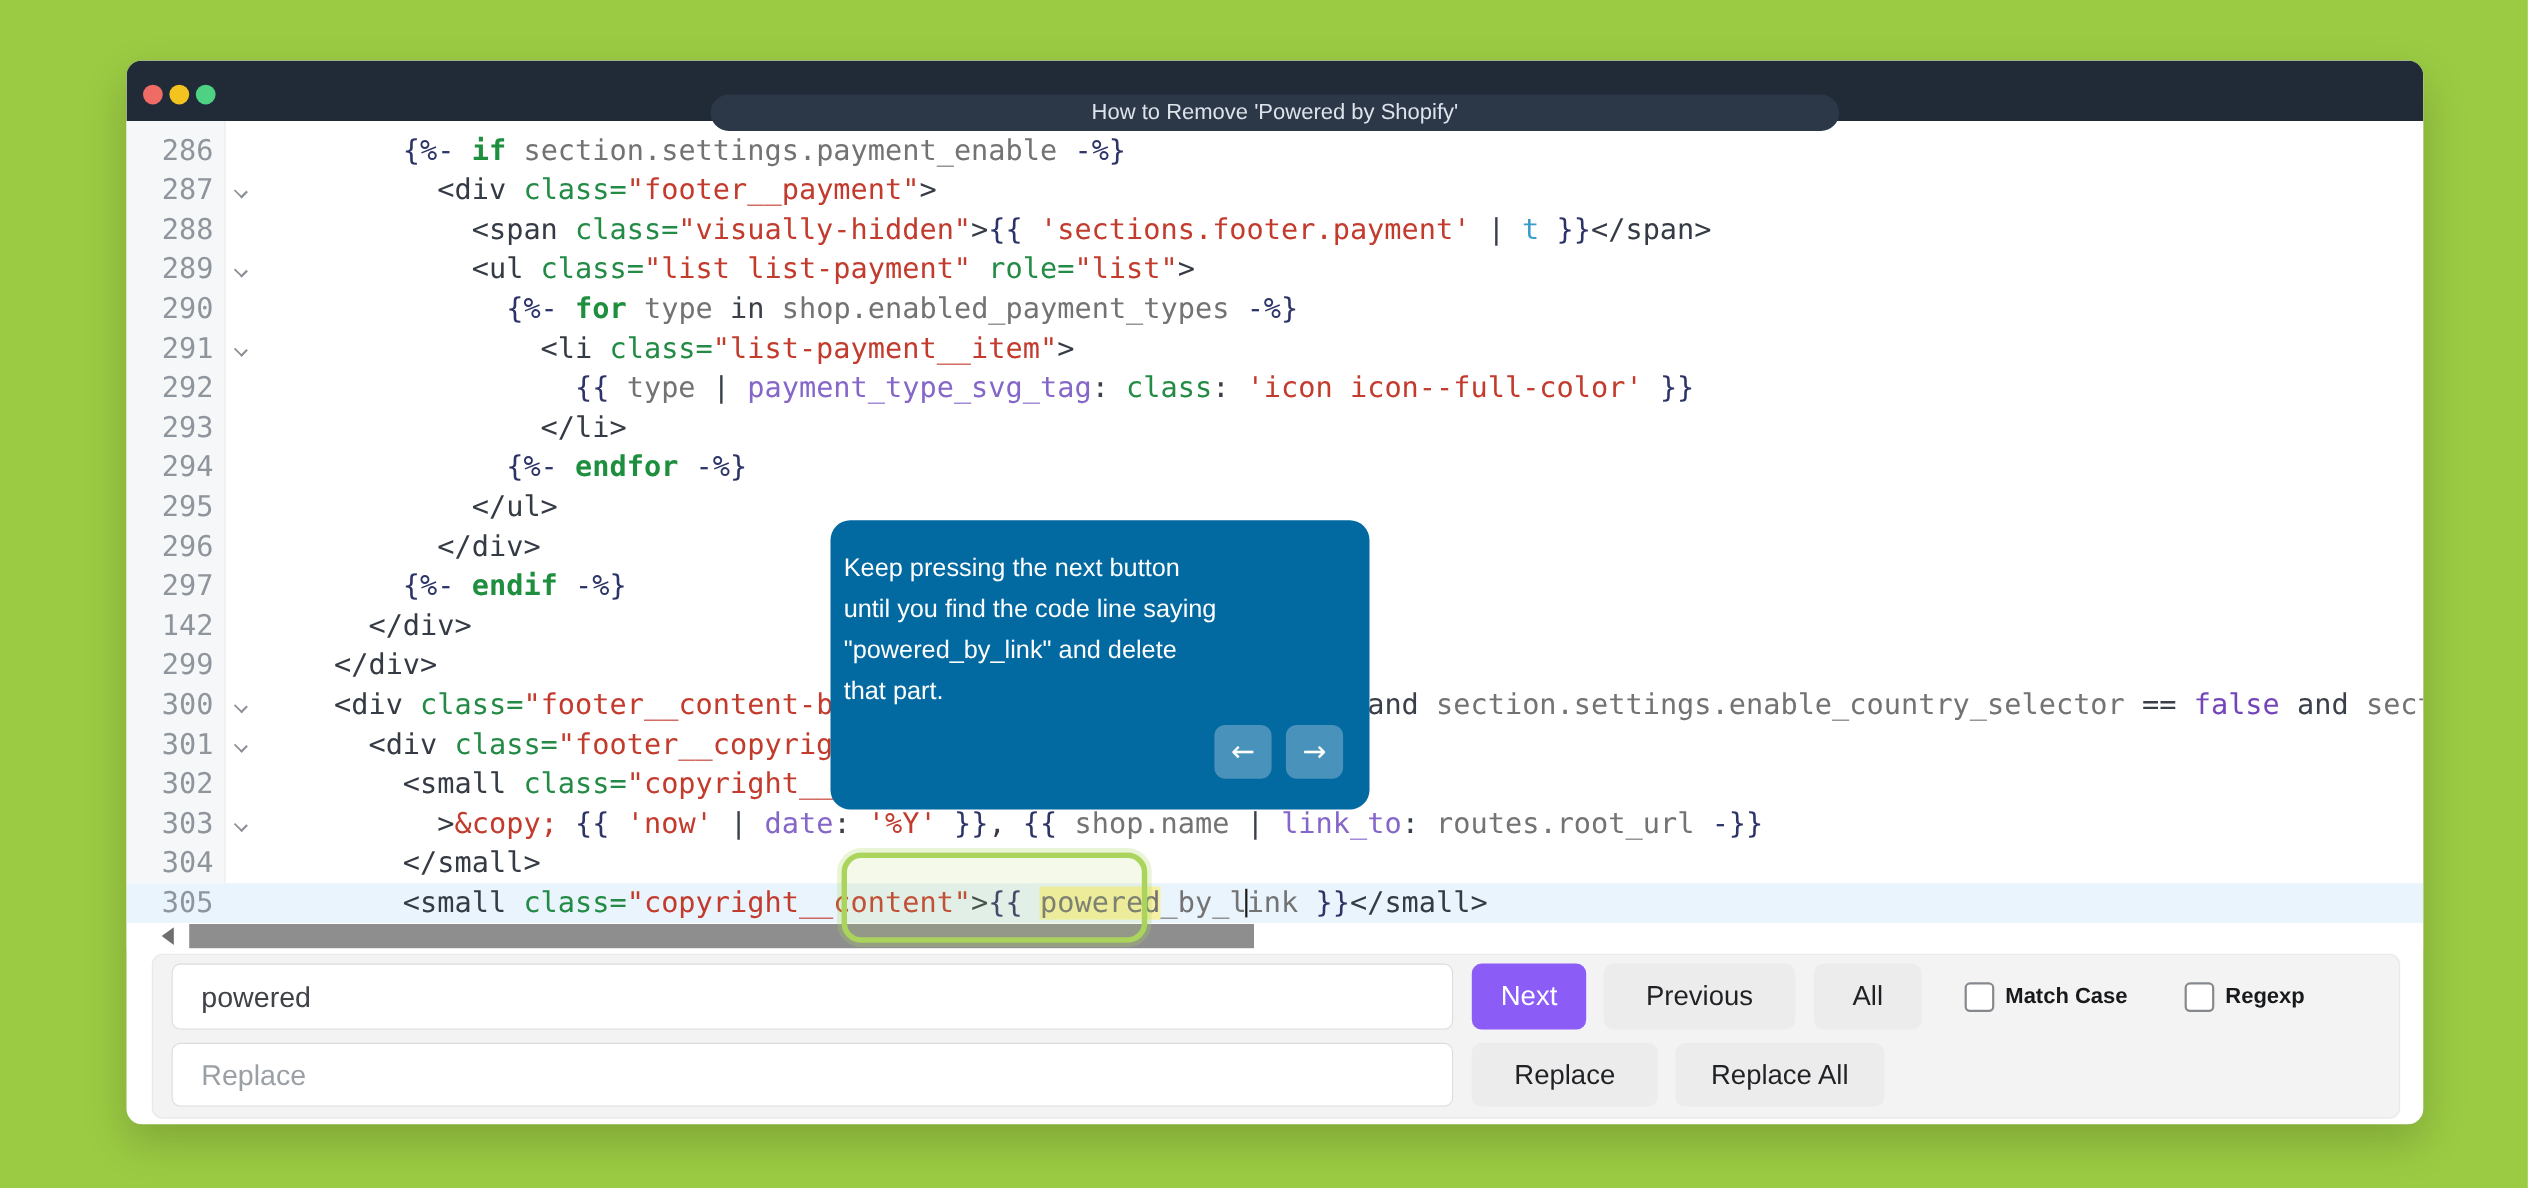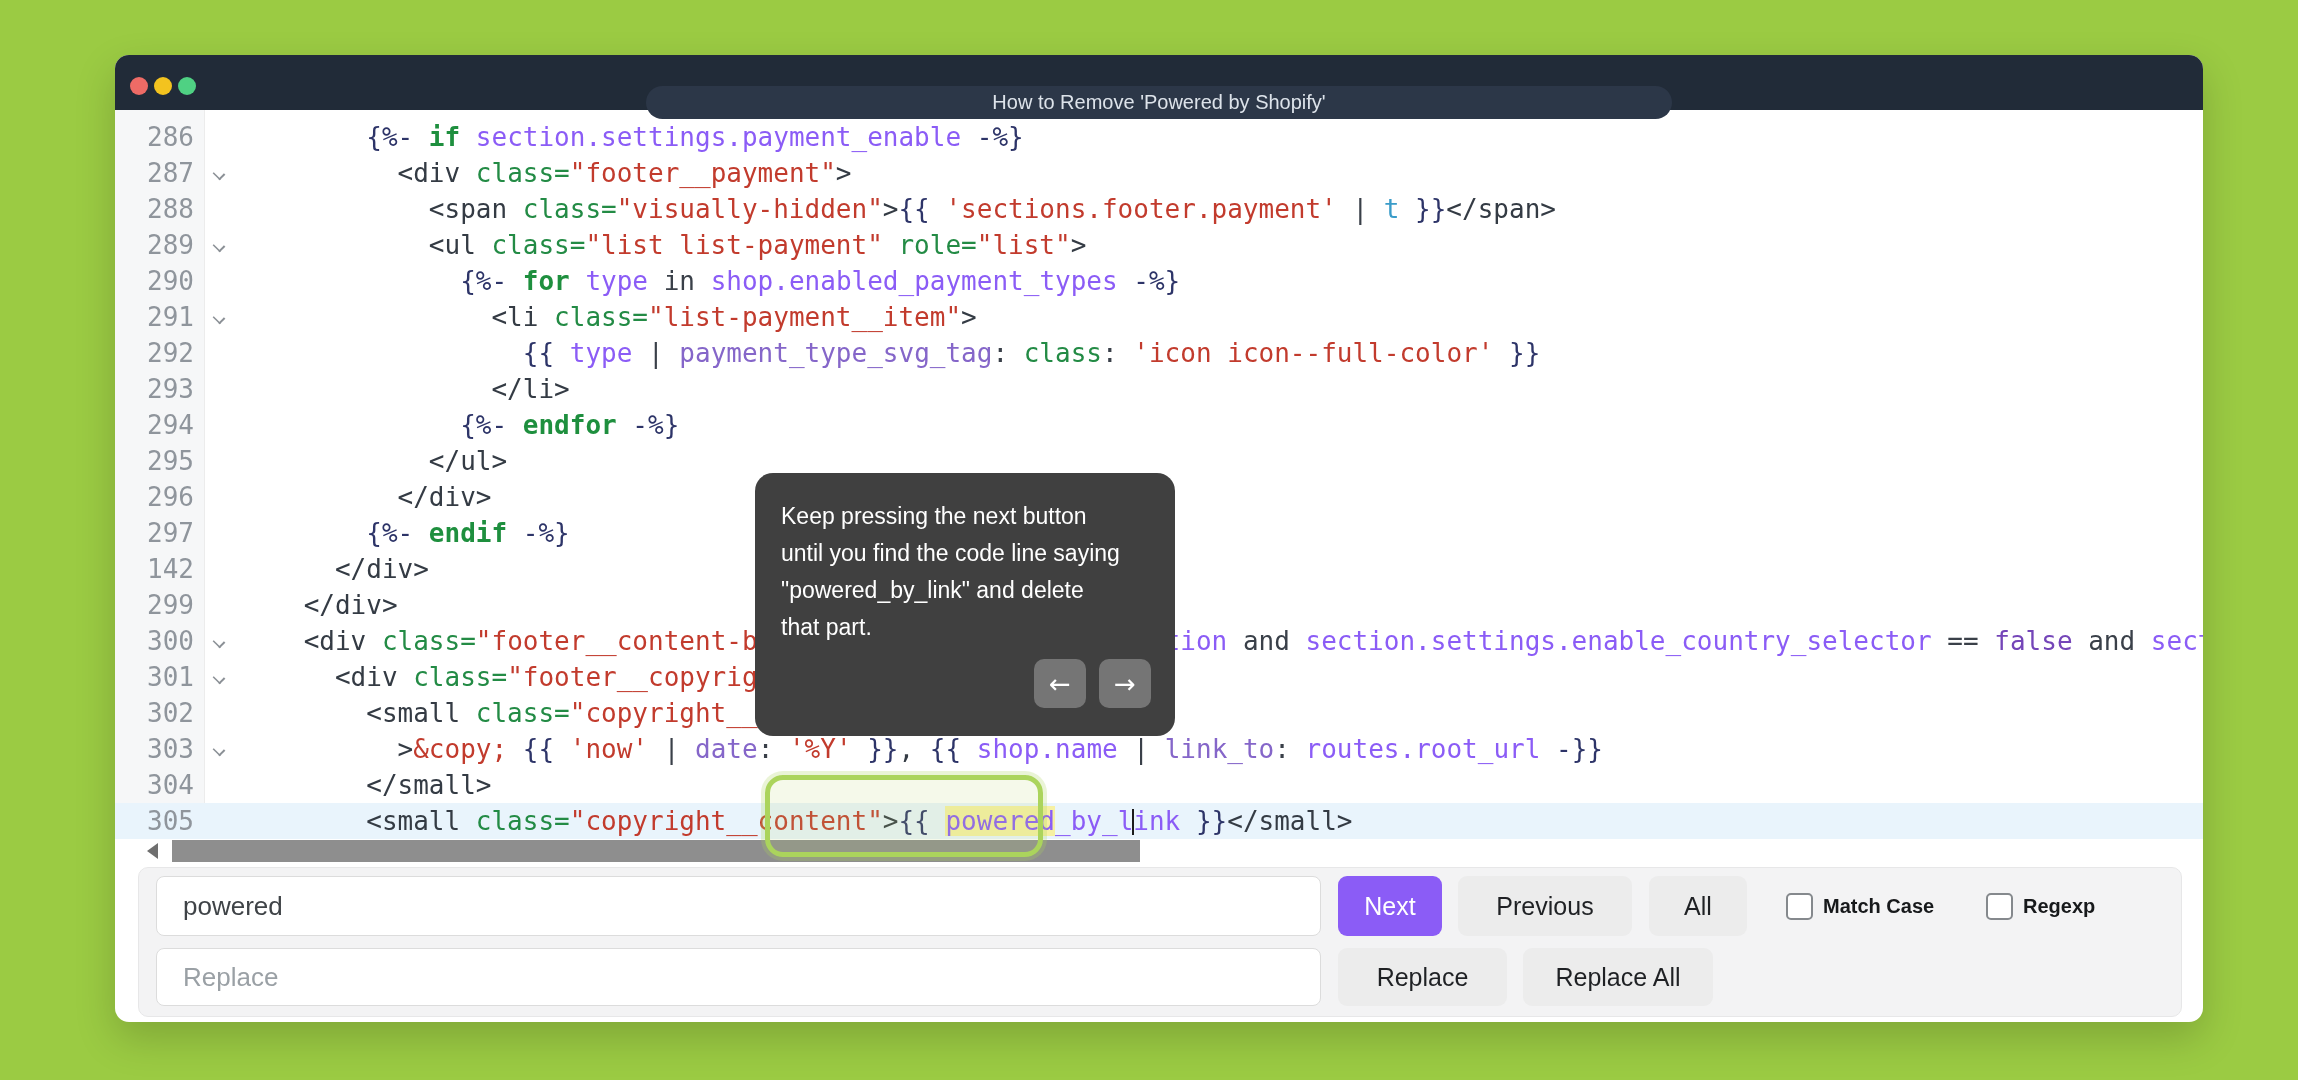--- a/index.html
+++ b/index.html
@@ -36,21 +36,21 @@
   .fold::after { content:""; position:absolute; left:1px; top:1px; width:8px; height:8px;
                  border-right:2px solid #8b9096; border-bottom:2px solid #8b9096;
                  transform:rotate(45deg) scale(1,.8); }
   .code { flex:none; padding-left:36px; white-space:pre; }
 
   .tk-p,.tk-t { color:#343b44; }
   .tk-a { color:#238b45; }
   .tk-k { color:#1e8f3e; font-weight:bold; }
   .tk-s { color:#c23b2d; }
   .tk-d { color:#2d3468; }
-  .tk-v { color:#8b5cf6; }
+  .tk-v { color:#737373; }
   .tk-f { color:#8566c9; }
   .tk-tl { color:#3a9cc9; }
   .tk-o { color:#3a4049; }
   .tk-at { color:#7445b8; }
   .tk-e { color:#c23b2d; }
   .tk-hl { background:#f6f0a3; }
   .tk-cur { display:inline-block; width:2px; height:26px; background:#1b1b1b;
             vertical-align:-5px; margin:0 -1px; }
 
   
@@ -88,22 +88,22 @@
   .checkbox { position:absolute; top:25px; width:27px; height:27px; background:#fff;
               border:2px solid #85898d; border-radius:5px; cursor:pointer; }
   #match-case-box { left:1647px; }
   #regexp-box     { left:1847px; }
   .cb-label { position:absolute; top:8px; height:60px; line-height:60px;
               font-size:20px; font-weight:600; color:#17191b; }
   #match-case-label { left:1684px; }
   #regexp-label     { left:1884px; }
 
   
-  .tooltip { position:absolute; z-index:50; left:755px; top:473px; width:420px; height:263px;
-             background:#404040; border-radius:18px; padding:25px 26px; }
+  .tooltip { position:absolute; z-index:50; left:755px; top:473px; width:490px; height:263px;
+             background:#0369a1; border-radius:18px; padding:25px 12px; }
   .tooltip .tip-text { color:#ffffff; font-size:23px; line-height:37px; }
   .tip-btns { position:absolute; right:24px; bottom:28px; display:flex; gap:13px; }
   .tip-btn { width:52px; height:49px; border:none; border-radius:10px;
              background:rgba(255,255,255,0.28); color:#ffffff; font-size:26px;
              font-family:"DejaVu Sans", sans-serif; cursor:pointer;
              display:flex; align-items:center; justify-content:center; }
 </style>
 </head>
 <body>
 

